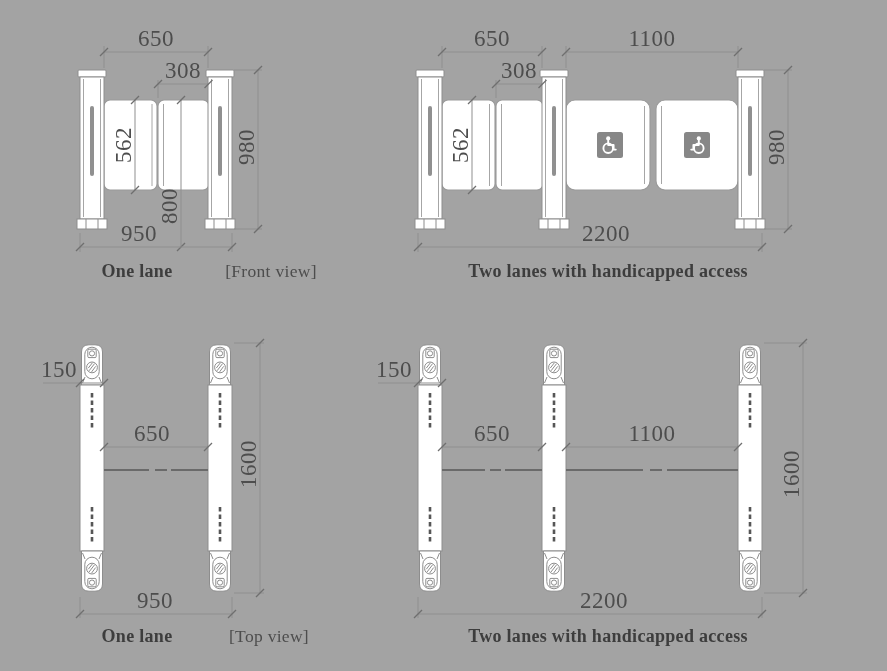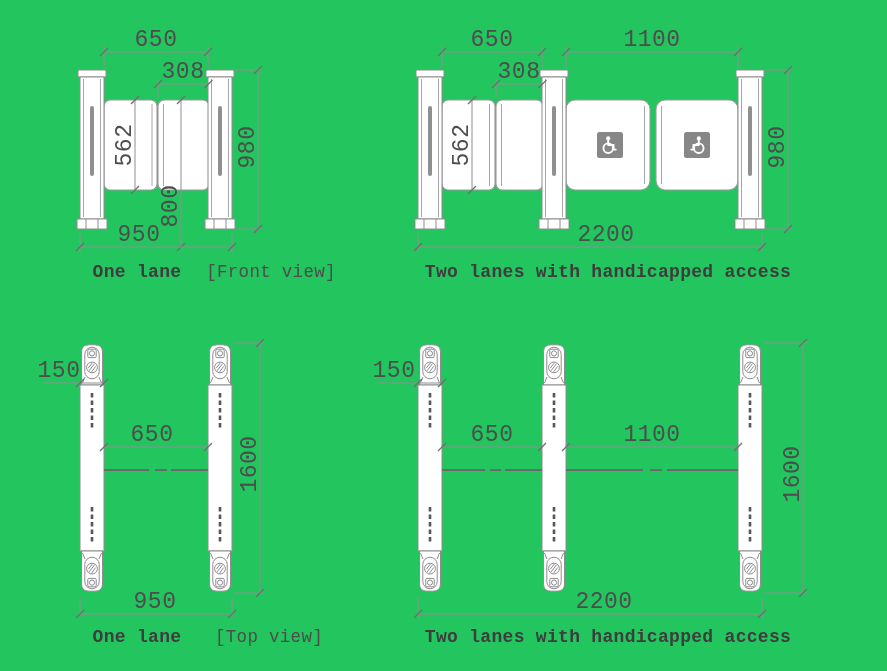--- a/index.html
+++ b/index.html
@@ -1,17 +1,17 @@
 <!DOCTYPE html>
 <html><head>
 <meta charset="utf-8">
 <style>
   html,body{margin:0;padding:0;background:#ffffff;}
-  .page{width:887px;height:671px;position:relative;background:#22c55e;overflow:hidden;
-        font-family:Liberation Mono, monospace;}
+  .page{width:887px;height:671px;position:relative;background:#a3a3a3;overflow:hidden;
+        font-family:Liberation Serif, serif;}
   svg{display:block;}
   
   .outline{fill:#ffffff;stroke:#8d8d8d;stroke-width:1;}
   .outline-thin{fill:none;stroke:#8d8d8d;stroke-width:1;}
   .panel{fill:#ffffff;stroke:#9a9a9a;stroke-width:1.1;}
   .edge{fill:none;stroke:#a6a6a6;stroke-width:1;}
   .dim{stroke:#8f8f8f;stroke-width:1;fill:none;}
   .tick{stroke:#6f6f6f;stroke-width:1.3;fill:none;}
   .dimtxt{fill:#4d4d4d;font-size:23px;letter-spacing:0.5px;}
   .caption{fill:#3d3d3d;font-size:18px;font-weight:bold;letter-spacing:0.3px;}

